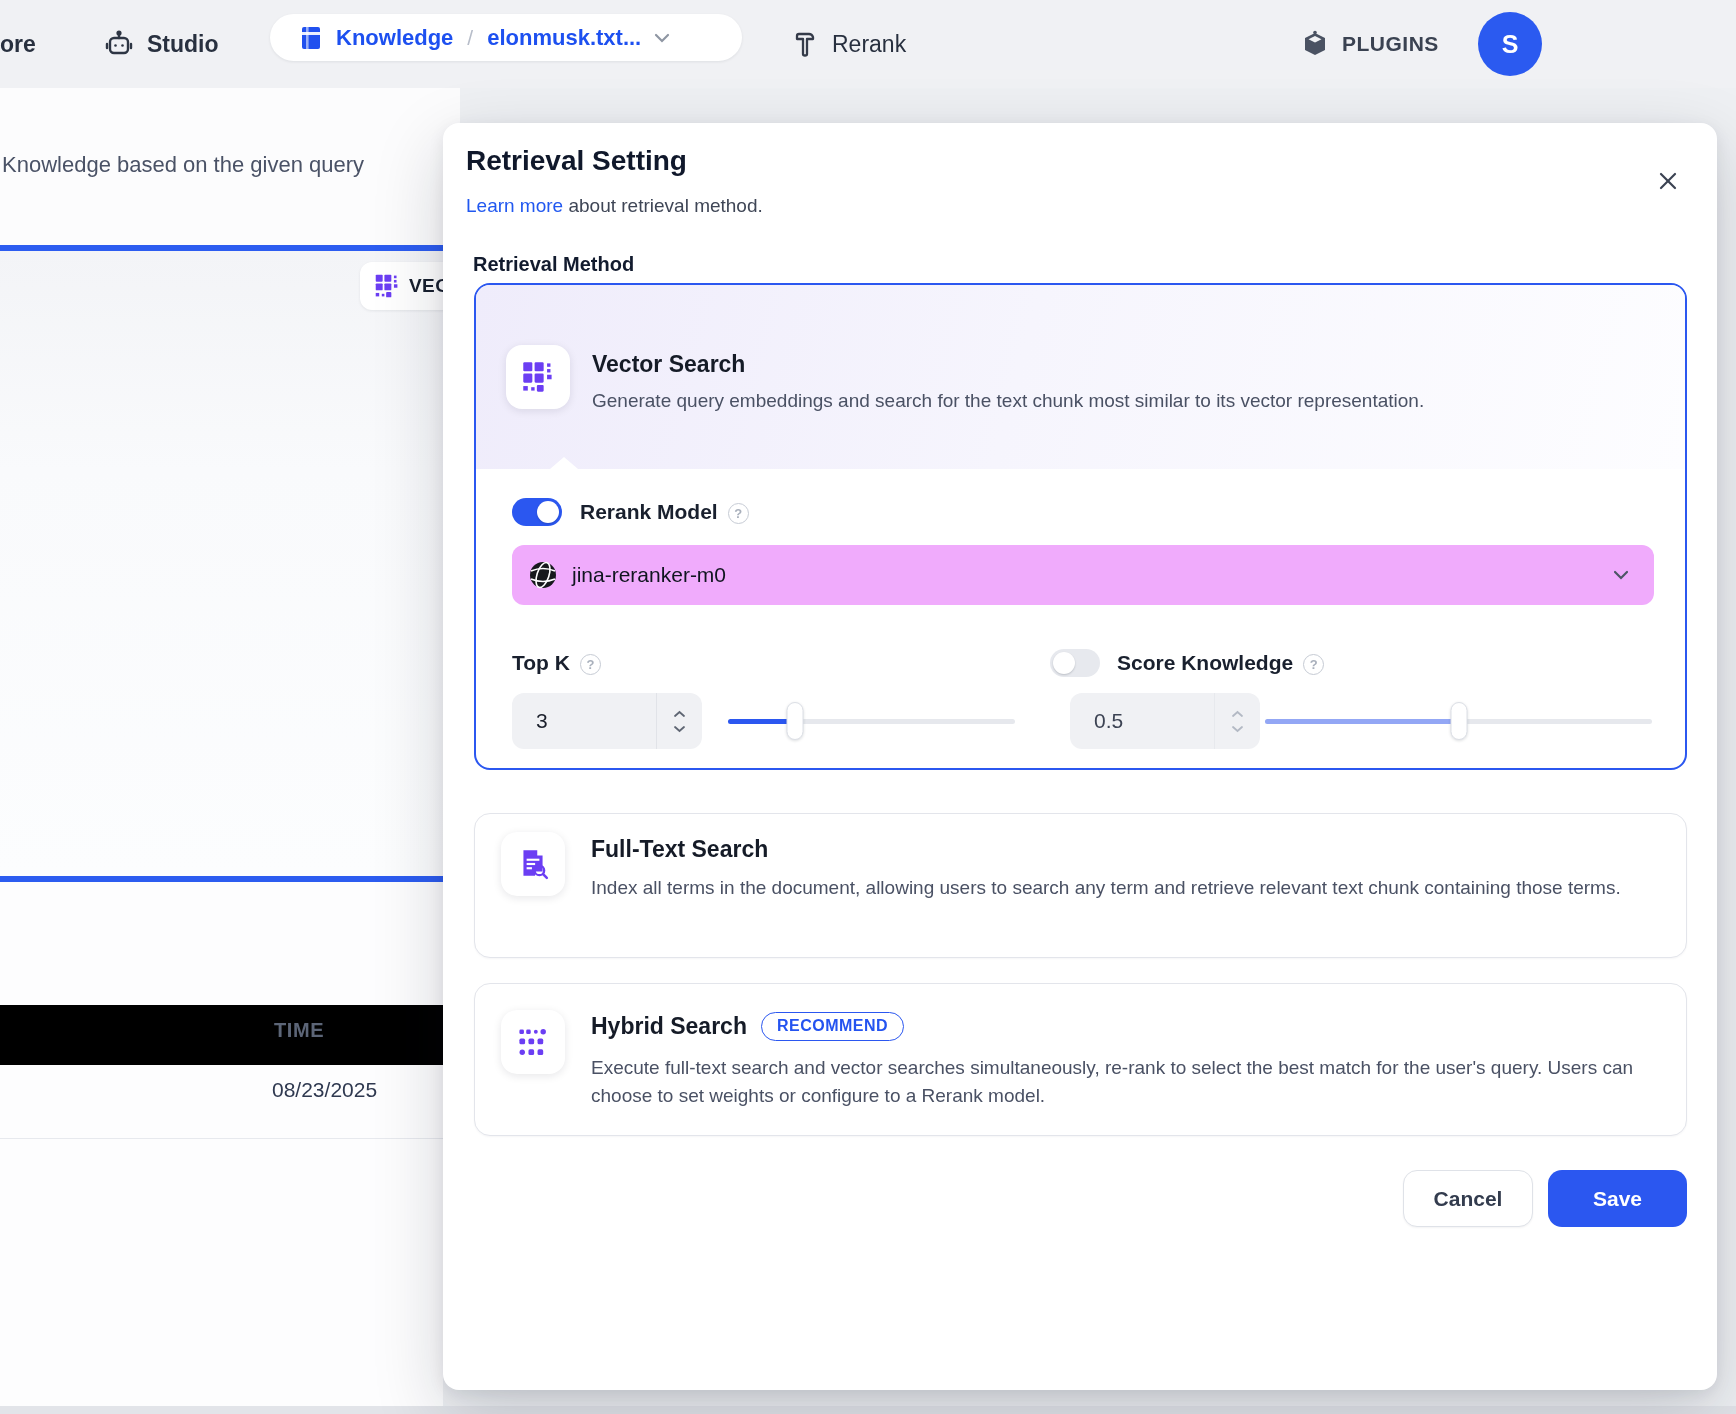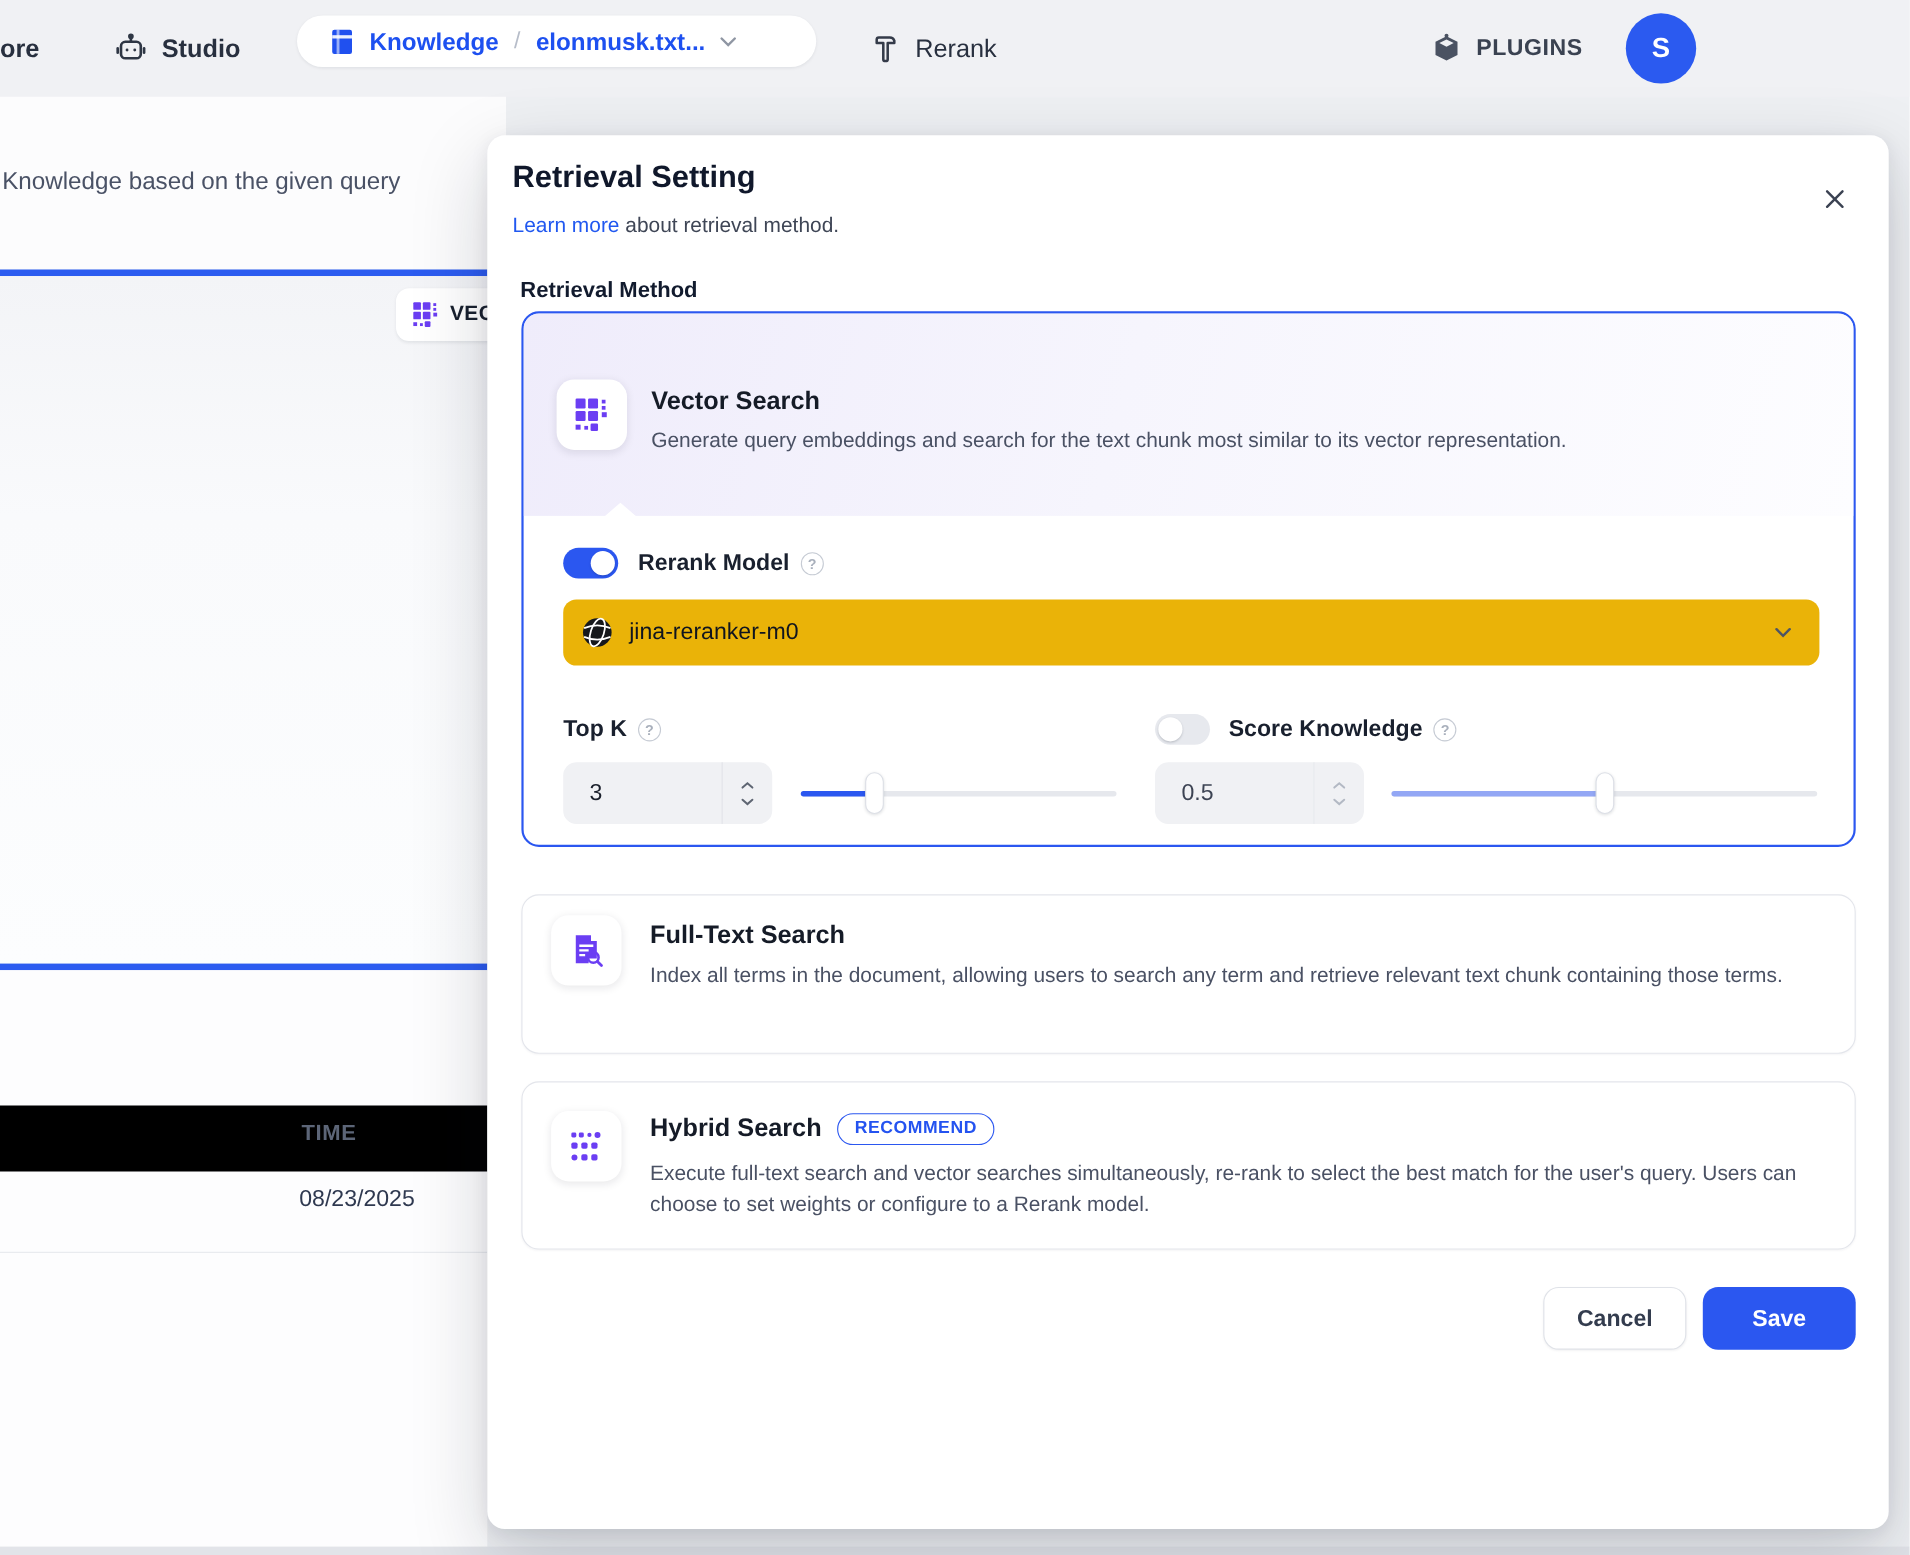--- a/index.html
+++ b/index.html
@@ -74,21 +74,21 @@
   .toggle.on { background:#2b57f0; }
   .toggle.off { background:#e7e9ee; }
   .toggle .knob { position:absolute; top:3px; width:22px; height:22px; border-radius:11px; background:#fff;
                   box-shadow:0 1px 2px rgba(16,24,40,.2); }
   .toggle.on .knob { right:3px; } .toggle.off .knob { left:3px; }
 
   .ctl-label { position:absolute; font-size:21px; font-weight:700; color:#19202e; white-space:nowrap; }
   .help { display:inline-flex; align-items:center; justify-content:center; width:21px; height:21px; border-radius:50%;
           border:1.5px solid #c6cbd4; color:#a9b0bc; font-size:13px; font-weight:700; margin-left:10px; vertical-align:1px; }
 
-  .select { position:absolute; left:36px; top:260px; width:1142px; height:60px; background:#eab308; border-radius:12px;
+  .select { position:absolute; left:36px; top:260px; width:1142px; height:60px; background:#f0abfc; border-radius:12px;
             display:flex; align-items:center; cursor:pointer; }
   .select .model-name { font-size:21px; color:#10151f; margin-left:14px; }
 
   .num-input { position:absolute; width:190px; height:56px; background:#f0f1f4; border-radius:12px; display:flex; align-items:center; }
   .num-val { font-size:21px; color:#1a1f2b; margin-left:24px; flex:1; }
   .stepper { width:46px; height:100%; border-left:1px solid #e1e3e8; display:flex; flex-direction:column;
              align-items:center; justify-content:center; gap:7px; cursor:pointer; }
 
   .slider { position:absolute; height:38px; }
   .slider .track { position:absolute; left:0; right:0; top:17px; height:5px; border-radius:3px; background:#e6e8ed; }
@@ -292,21 +292,21 @@
       <div class="fill strong" style="width: 23.5%;"></div>
       <div class="thumb" style="left: 23.5%;"></div>
     </div>
 
     <div class="toggle off" style="left:574px; top:364px;">
         <div class="knob"></div>
       </div>
     <div class="ctl-label" style="left:641px; top:366px;">
       <span>Score Knowledge</span><span class="help">?</span>
     </div>
-    <div class="num-input" style="left:574px; top:408px;">
+    <div class="num-input" style="left:594px; top:408px;">
       <span class="num-val" style="color:#3c4353;">0.5</span>
       <div class="stepper" style="border-left-color:#e7e9ed;">
         <svg width="13" height="8" viewBox="0 0 13 8" fill="none" stroke="#b3b9c4" stroke-width="1.8" stroke-linecap="round">
             <polyline points="2,6 6.5,2 11,6"></polyline>
           </svg>
         <svg width="13" height="8" viewBox="0 0 13 8" fill="none" stroke="#b3b9c4" stroke-width="1.8" stroke-linecap="round">
             <polyline points="2,2 6.5,6 11,2"></polyline>
           </svg>
       </div>
     </div>

